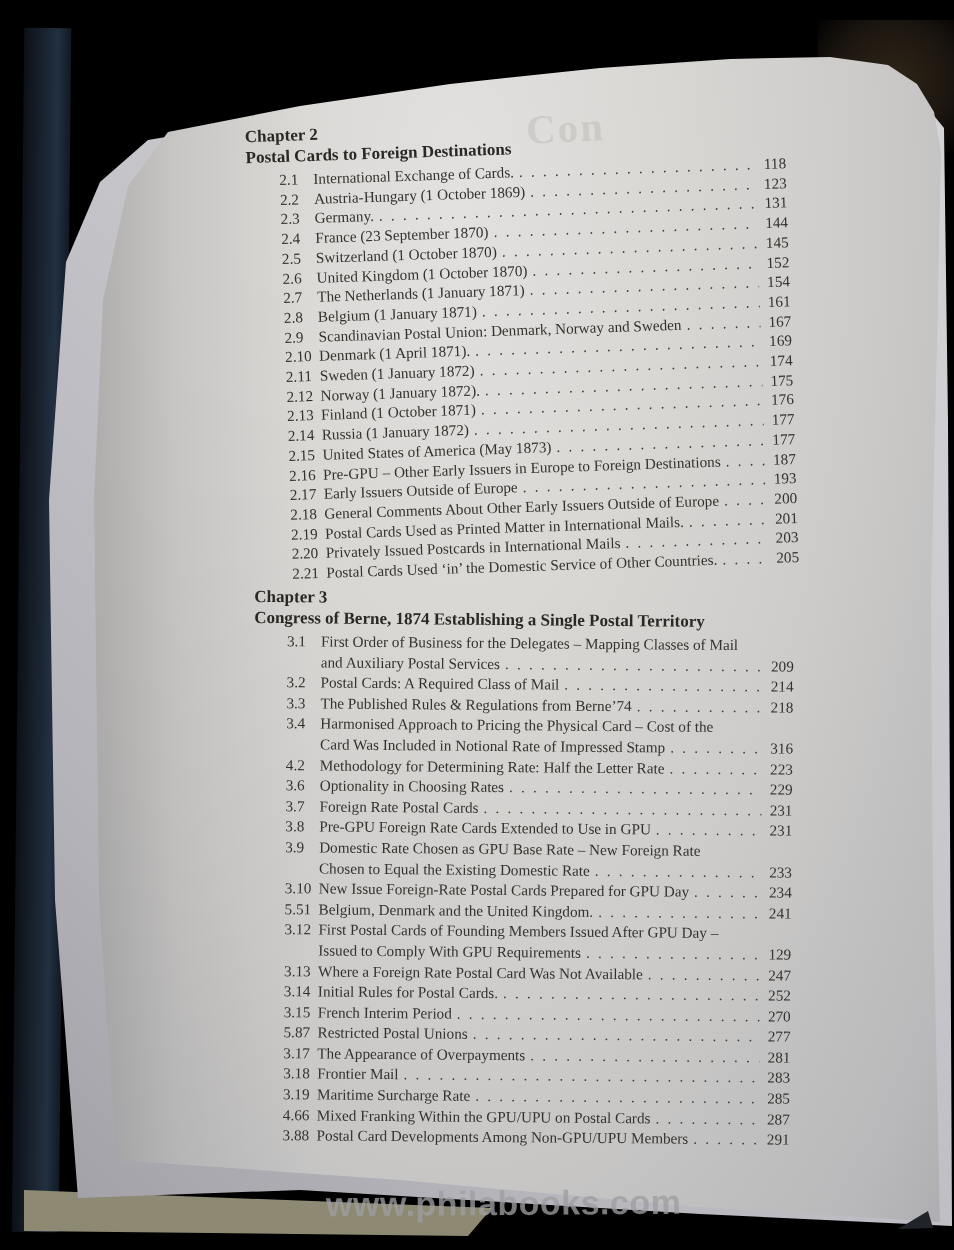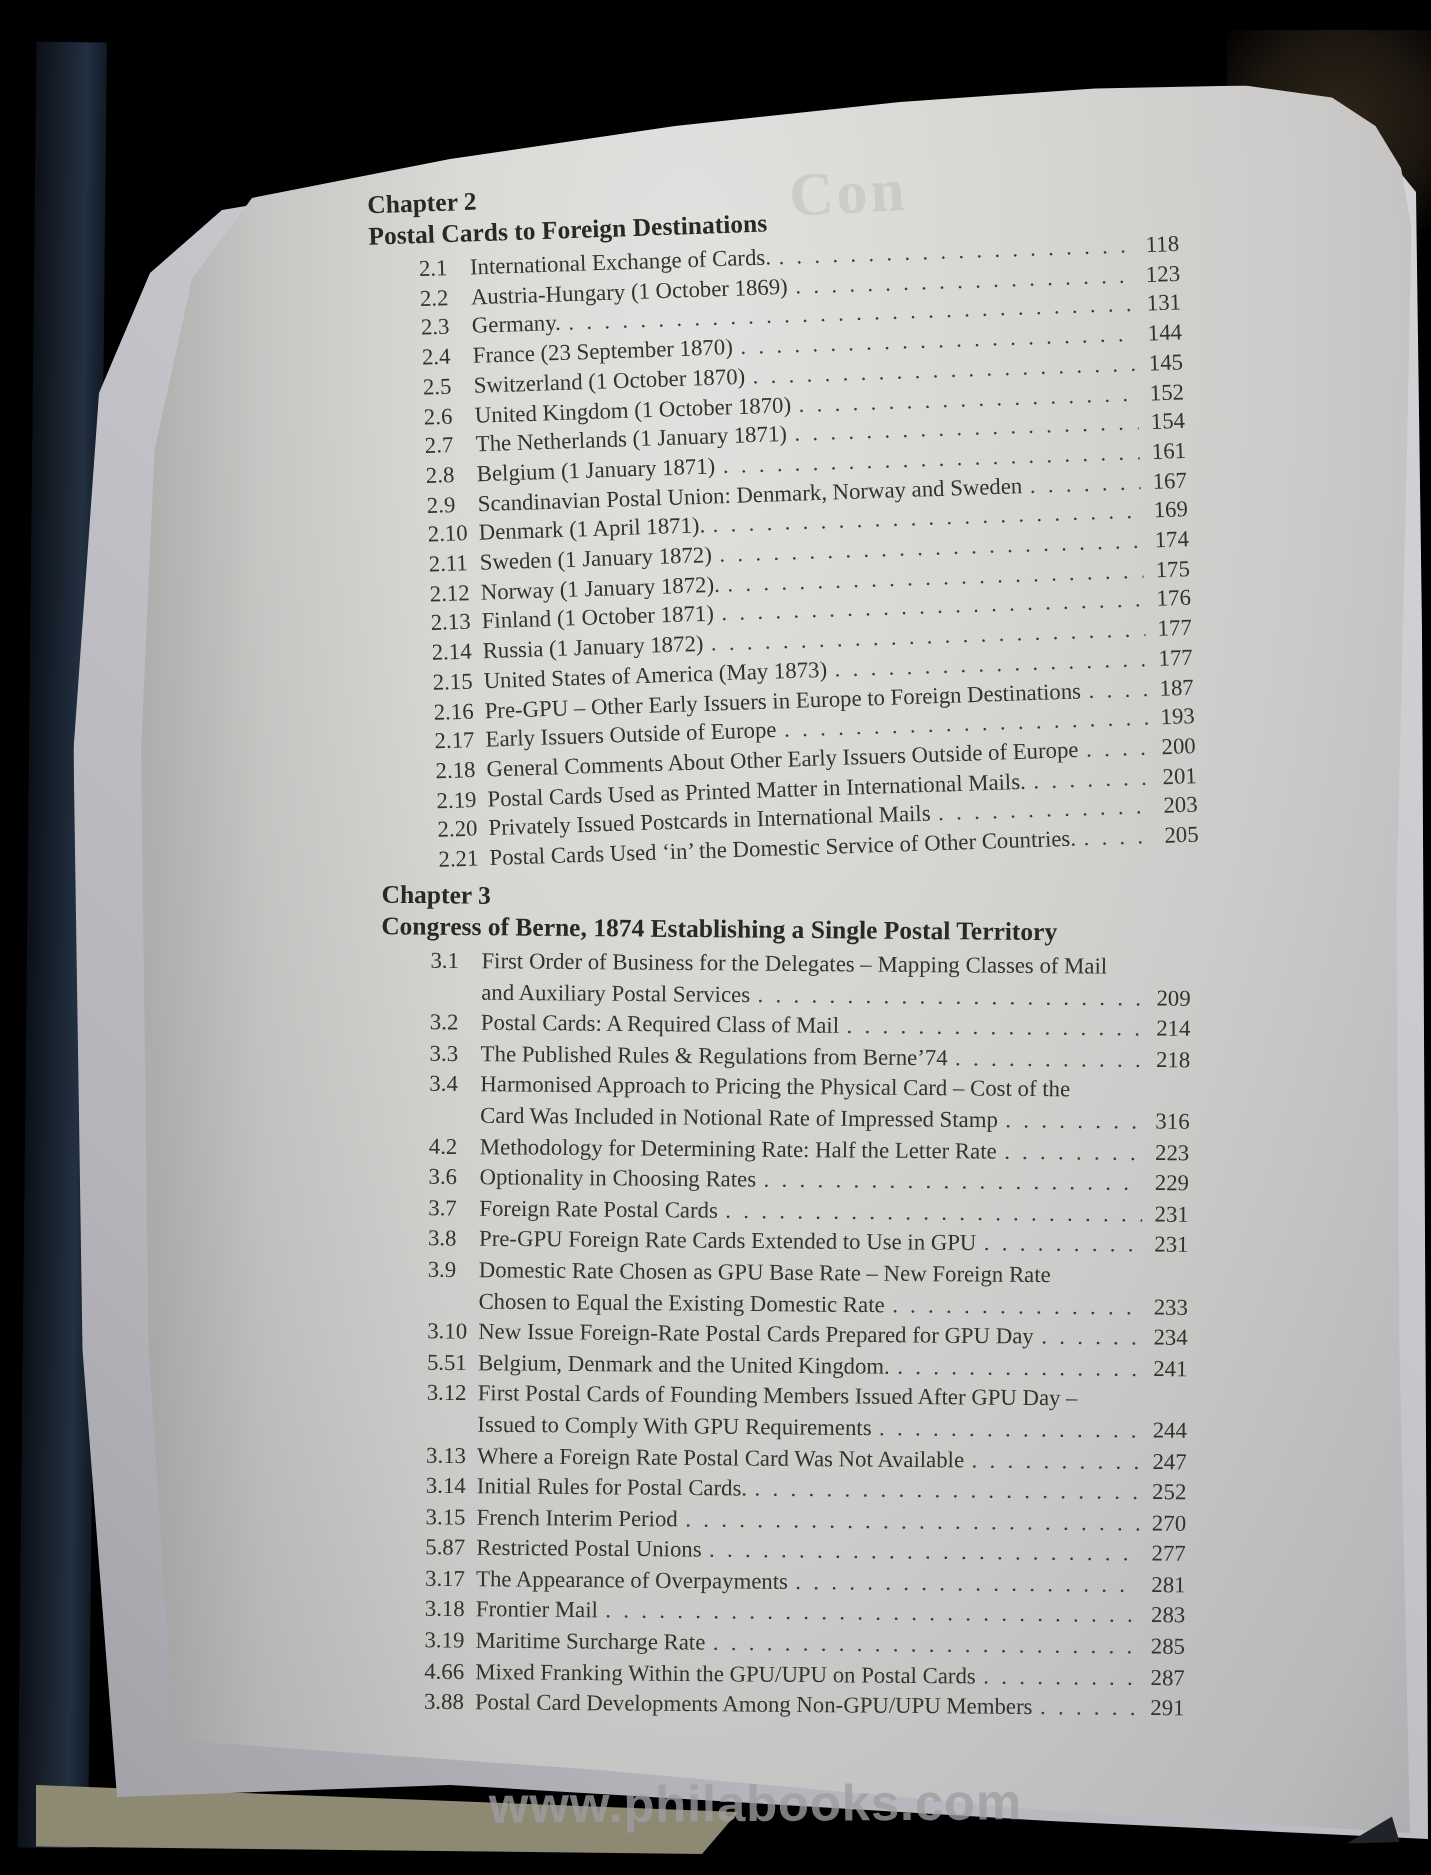--- a/index.html
+++ b/index.html
@@ -320,21 +320,21 @@
               <span class="pg">241</span>
             </div>
             <div class="row">
               <span class="num">3.12</span>
               <span class="ttl">First Postal Cards of Founding Members Issued After GPU Day –</span>
             </div>
             <div class="row">
               <span class="num"></span>
               <span class="ttl">Issued to Comply With GPU Requirements</span>
               <span class="dots"></span>
-              <span class="pg">244</span>
+              <span class="pg">129</span>
             </div>
             <div class="row">
               <span class="num">3.13</span>
               <span class="ttl">Where a Foreign Rate Postal Card Was Not Available</span>
               <span class="dots"></span>
               <span class="pg">247</span>
             </div>
             <div class="row">
               <span class="num">3.14</span>
               <span class="ttl">Initial Rules for Postal Cards.</span>

